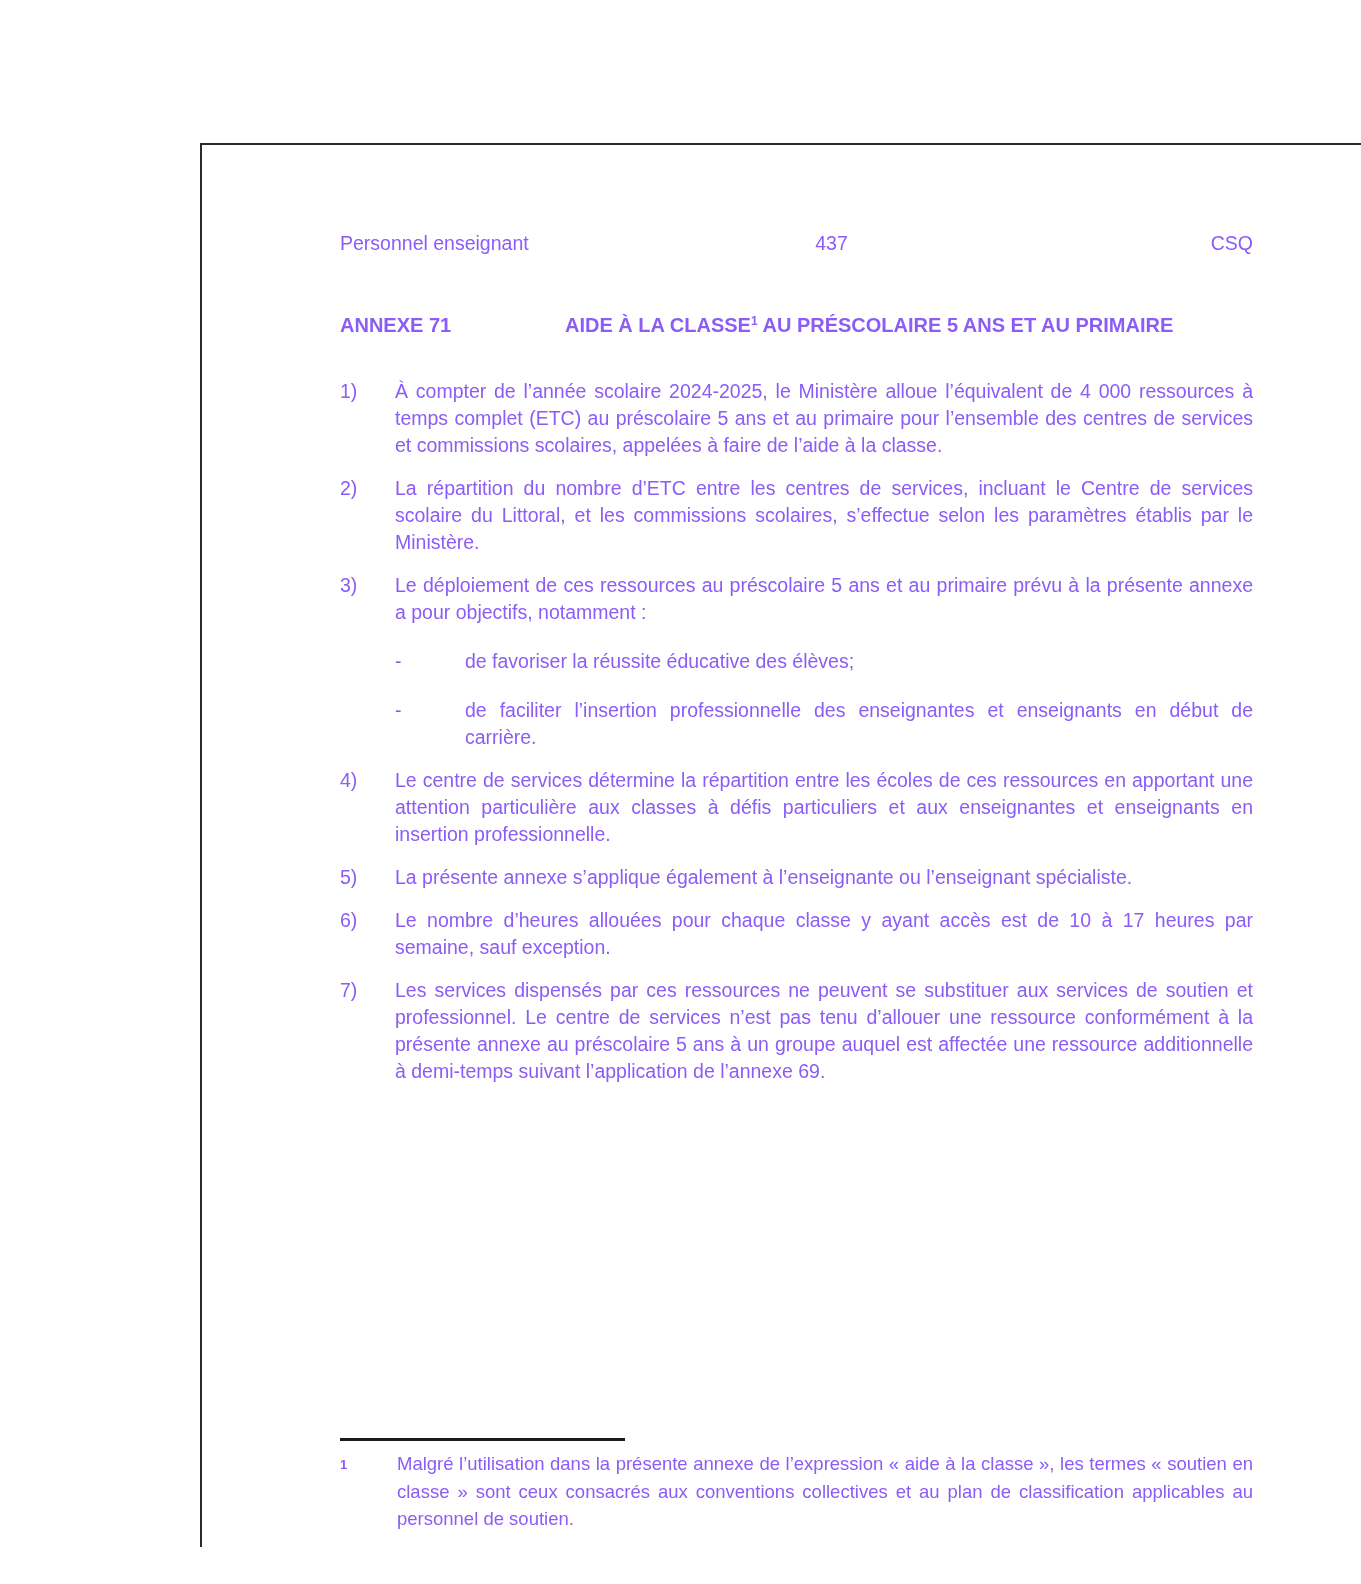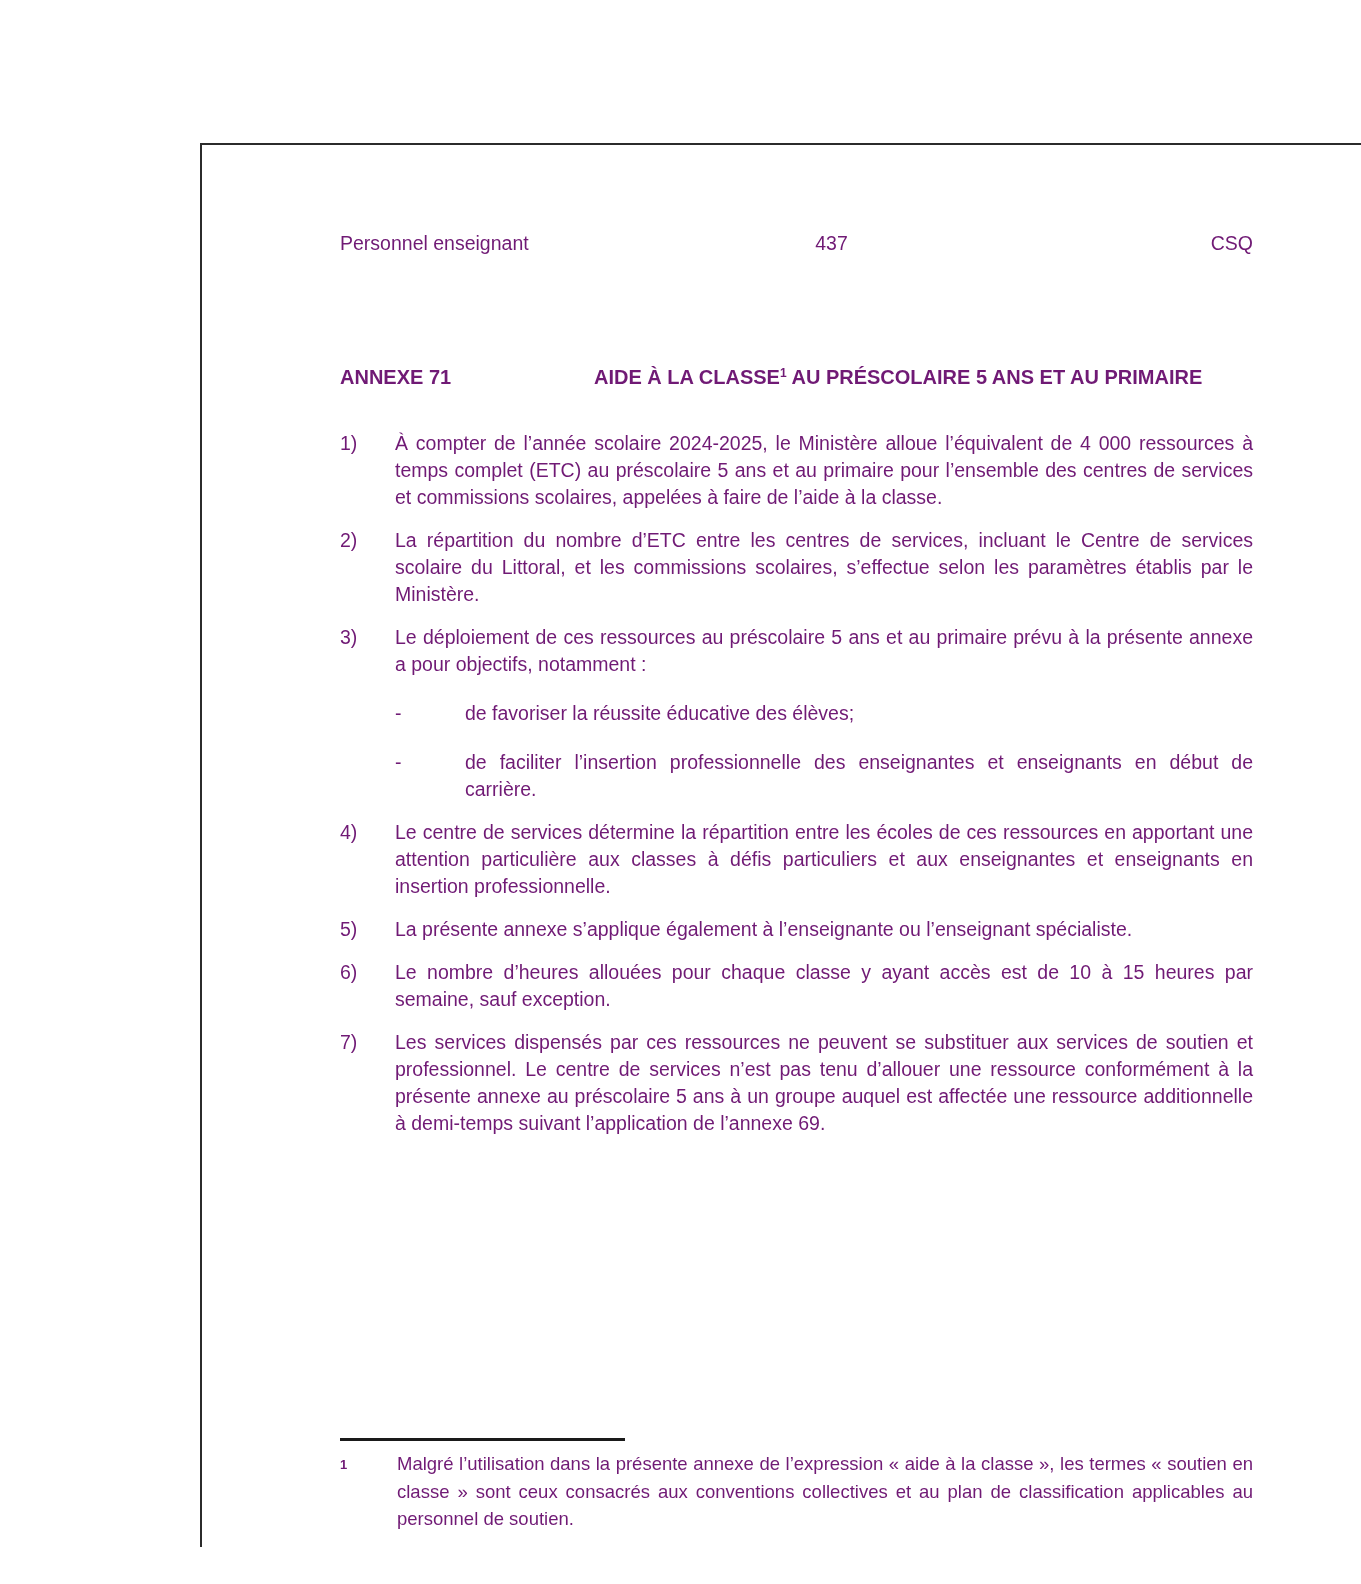--- a/index.html
+++ b/index.html
@@ -3,21 +3,21 @@
 <meta charset="utf-8">
 <style>
   html, body { margin: 0; padding: 0; background: #ffffff; }
   .page {
     position: relative;
     width: 1361px;
     height: 1584px;
     background: #ffffff;
     overflow: hidden;
     font-family: "Liberation Sans", sans-serif;
-    color: #701a75;
+    color: #8b5cf6;
   }
   .frame {
     position: absolute;
     left: 200px;
     top: 143px;
     width: 1220px;
     height: 1402px;
     border-left: 2px solid #2b2b2b;
     border-top: 2px solid #2b2b2b;
   }
@@ -29,25 +29,24 @@
     font-size: 19.5px;
     line-height: 27px;
   }
   .hdr { display: flex; }
   .hdr-left  { flex: 1; text-align: left; }
   .hdr-center{ flex: 0 0 auto; position: relative; left: 35px; text-align: right; }
   .hdr-right { flex: 1; text-align: right; }
 
   .title-row {
     display: flex;
-    margin-top: 107px;
+    margin-top: 55px;
     font-weight: bold;
     font-size: 20px;
     line-height: 27px;
-    gap: 29px;
   }
   .title-label { flex: 0 0 225px; }
   .title-text  { flex: 1; }
   .sup {
     font-size: 12px;
     font-weight: bold;
     position: relative;
     top: -7px;
   }
 
@@ -123,21 +122,21 @@
       </span>
     </div>
 
     <div class="para">
       <span class="para-num">5)</span>
       <span class="para-body">La présente annexe s’applique également à l’enseignante ou l’enseignant spécialiste.</span>
     </div>
 
     <div class="para">
       <span class="para-num">6)</span>
-      <span class="para-body">Le nombre d’heures allouées pour chaque classe y ayant accès est de 10 à 15 heures par semaine, sauf exception.</span>
+      <span class="para-body">Le nombre d’heures allouées pour chaque classe y ayant accès est de 10 à 17 heures par semaine, sauf exception.</span>
     </div>
 
     <div class="para">
       <span class="para-num">7)</span>
       <span class="para-body">Les services dispensés par ces ressources ne peuvent se substituer aux services de soutien et professionnel. Le centre de services n’est pas tenu d’allouer une ressource conformément à la présente annexe au préscolaire 5 ans à un groupe auquel est affectée une ressource additionnelle à demi-temps suivant l’application de l’annexe 69.</span>
     </div>
 
   </div>
 
   <div class="footnote">

